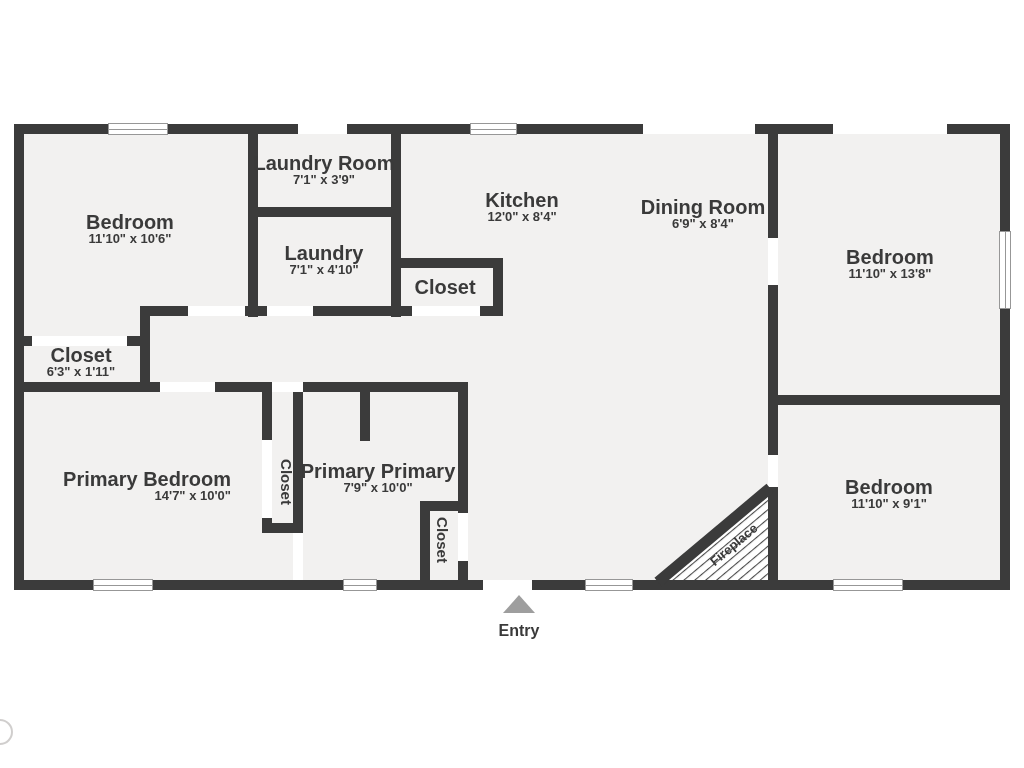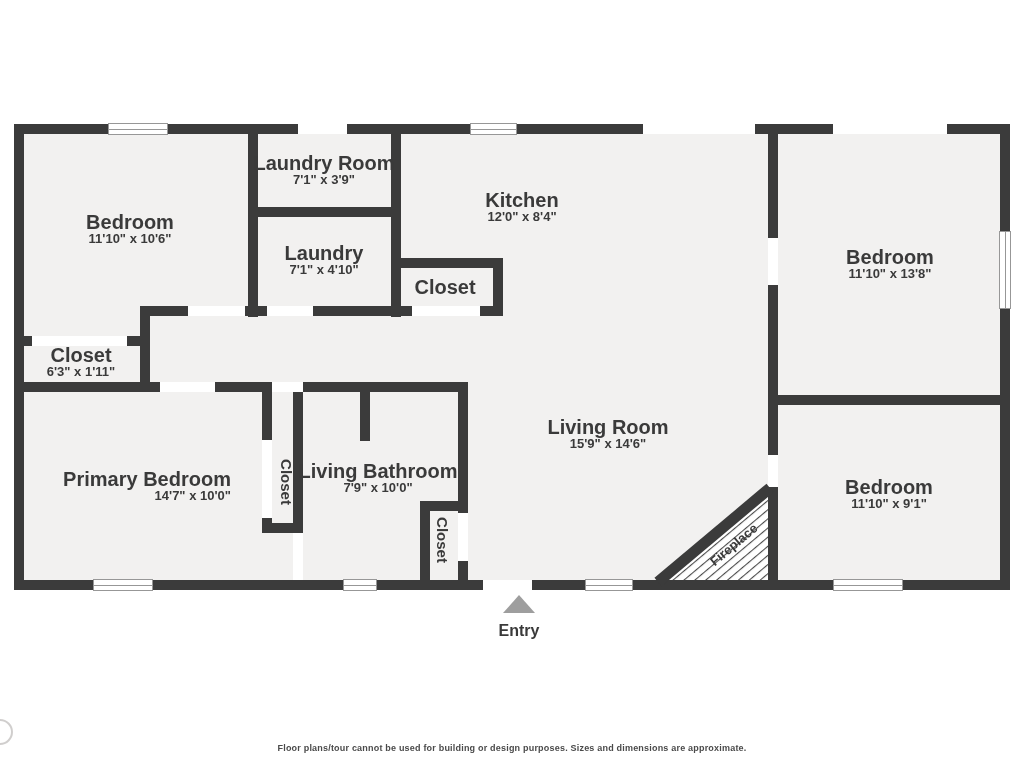--- a/index.html
+++ b/index.html
@@ -110,57 +110,56 @@
     <div class="rd">7'1" x 3'9"</div>
   </div>
   <div class="room-label" style="left:324px;top:261px;">
     <div class="rn">Laundry</div>
     <div class="rd">7'1" x 4'10"</div>
   </div>
   <div class="room-label" style="left:522px;top:208px;">
     <div class="rn">Kitchen</div>
     <div class="rd">12'0" x 8'4"</div>
   </div>
+  <div class="room-label" style="left:703px;top:215px;">
+    <div class="rn">Dining Room</div>
+    <div class="rd">6'9" x 8'4"</div>
+  </div>
   <div class="room-label" style="left:890px;top:265px;">
     <div class="rn">Bedroom</div>
     <div class="rd">11'10" x 13'8"</div>
   </div>
   <div class="room-label" style="left:445px;top:287px;">
     <div class="rn">Closet</div>
   </div>
   <div class="room-label" style="left:81px;top:363px;">
     <div class="rn">Closet</div>
     <div class="rd">6'3" x 1'11"</div>
   </div>
   <div class="room-label" style="left:147px;top:487px;text-align:right;">
     <div class="rn">Primary Bedroom</div>
     <div class="rd">14'7" x 10'0"</div>
   </div>
   <div class="room-label rot90" style="left:286px;top:482px;">
     <div class="rn">Closet</div>
   </div>
   <div class="room-label" style="left:378px;top:479px;">
-    <div class="rn">Living Bathroom</div>
+    <div class="rn">Primary Primary</div>
     <div class="rd">7'9" x 10'0"</div>
   </div>
   <div class="room-label rot90" style="left:442px;top:540px;">
     <div class="rn">Closet</div>
-  </div>
-  <div class="room-label" style="left:608px;top:435px;">
-    <div class="rn">Living Room</div>
-    <div class="rd">15'9" x 14'6"</div>
   </div>
   <div class="room-label" style="left:889px;top:495px;">
     <div class="rn">Bedroom</div>
     <div class="rd">11'10" x 9'1"</div>
   </div>
   <div class="room-label fp-label" style="left:734px;top:545px;">
     <div class="rn">Fireplace</div>
   </div>
 
   <div class="entry-tri" style="left:503px;top:595px;"></div>
   <div class="entry-label" style="left:519px;top:631px;">Entry</div>
 
   <div class="wm-frag" style="left:-13px;top:719px;"></div>
 
-  <div class="disclaimer" style="top:743px;">Floor plans/tour cannot be used for building or design purposes. Sizes and dimensions are approximate.</div>
 
 </div>
 
 </body></html>

